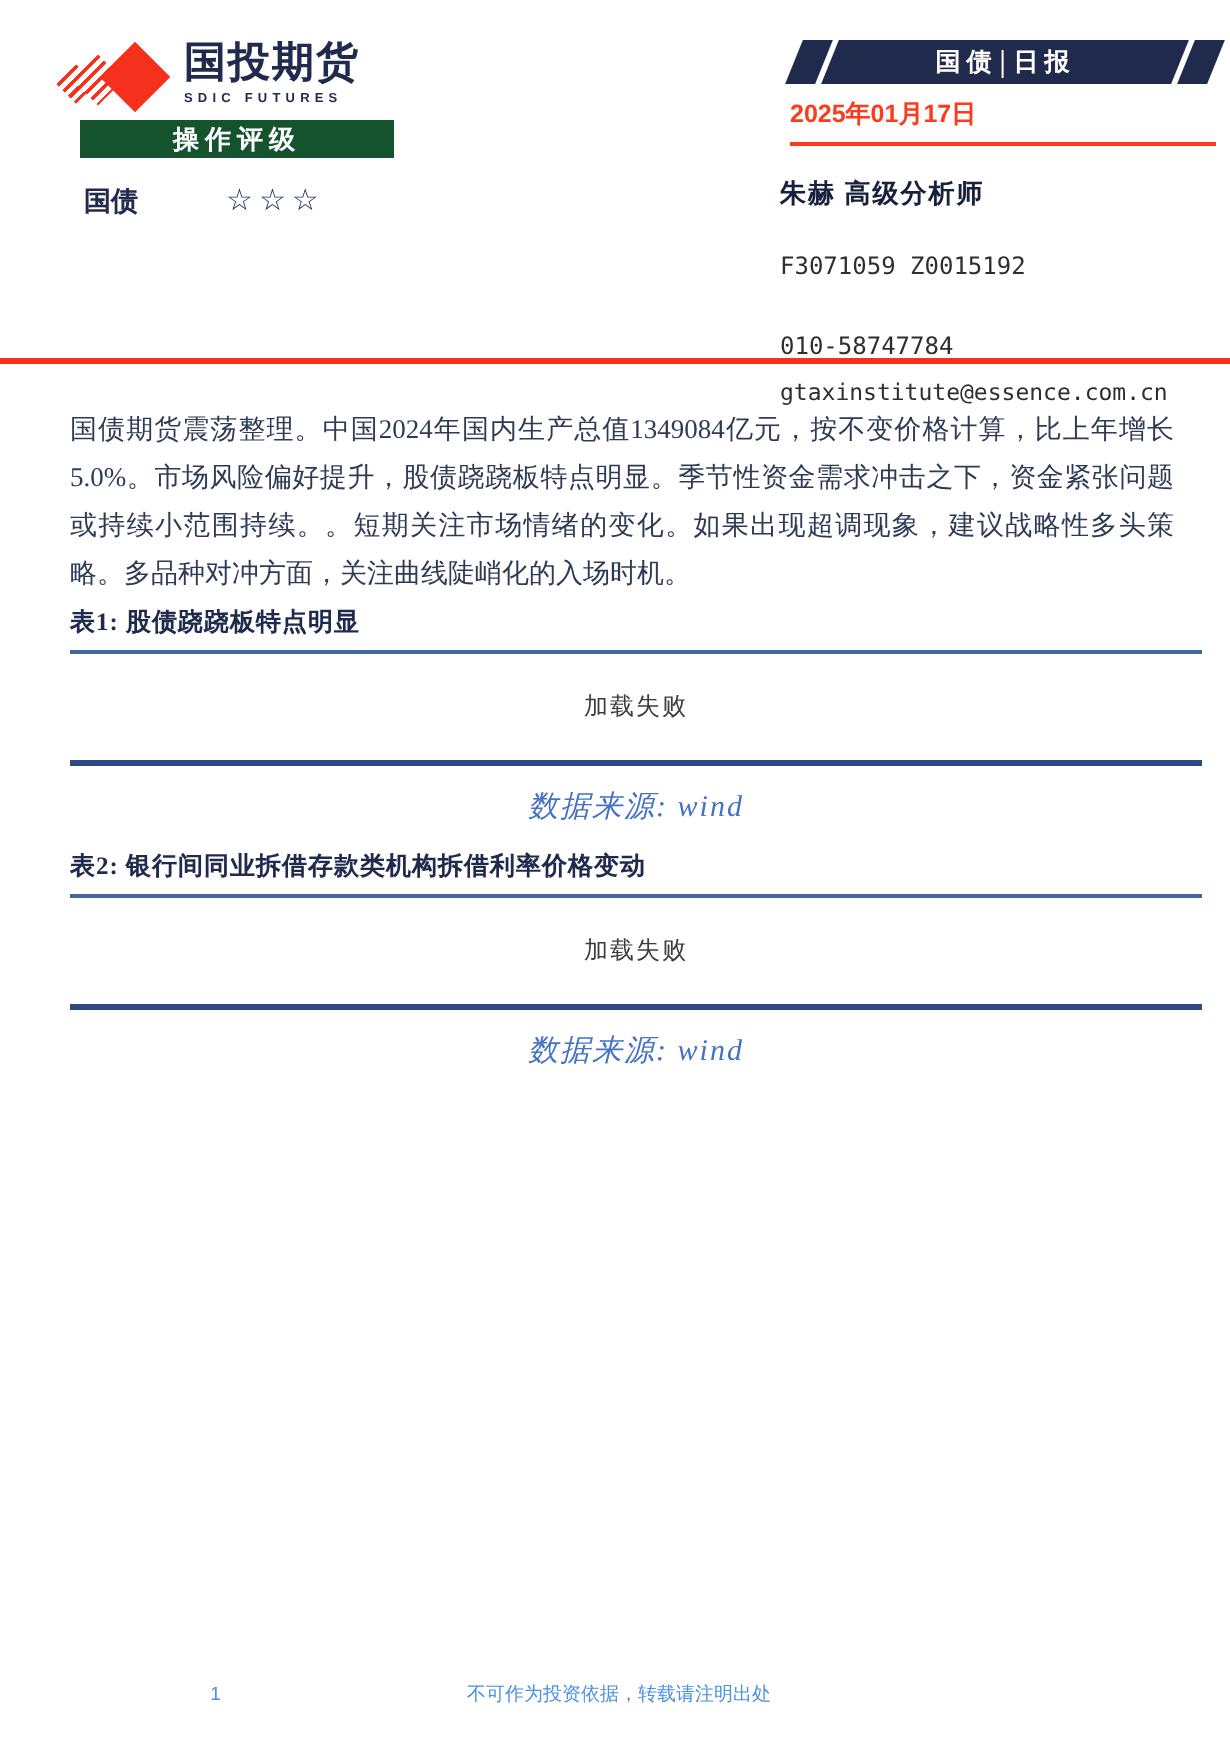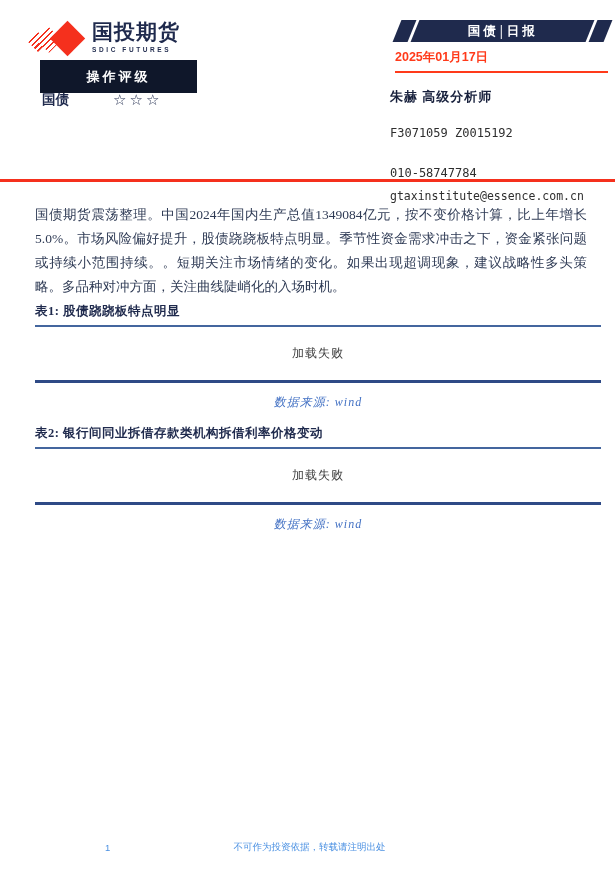--- a/index.html
+++ b/index.html
@@ -41,22 +41,22 @@
   .badge-inner { transform: skewX(22deg); display: flex; align-items: center;
                  color: #ffffff; font-weight: 700; font-size: 12.5px; letter-spacing: 3px; }
   .badge-divider { width: 1px; height: 14px; background: #ffffff; margin: 0 5px 0 2px; }
 
   .report-date { position: absolute; left: 395px; top: 49px; width: 213px;
                  color: #ff3a1a; font-weight: 700; font-size: 12.5px;
                  padding-bottom: 5px; border-bottom: 2px solid #ff3a1a;
                  font-family: "Liberation Sans", sans-serif; }
 
   
-  .rating-box { position: absolute; left: 40px; top: 60px; width: 157px; height: 33px;
-                background: #0f172a; color: #ffffff; font-weight: 700; font-size: 13px;
+  .rating-box { position: absolute; left: 40px; top: 60px; width: 157px; height: 19px;
+                background: #14532d; color: #ffffff; font-weight: 700; font-size: 13px;
                 letter-spacing: 3px; display: flex; align-items: center; justify-content: center; }
   .rating-row { position: absolute; left: 42px; top: 91px; width: 160px;
                 display: flex; align-items: center; }
   .rating-name  { font-weight: 700; font-size: 13.5px; color: #1f2a4d; }
   .rating-stars { margin-left: 44px; font-size: 15px; color: #1f2a4d; letter-spacing: 3px; }
 
   
   .analyst { position: absolute; left: 390px; top: 88px; }
   .analyst-name { font-weight: 700; font-size: 13px; color: #17203c; letter-spacing: 1px; }
   .analyst-license { margin-top: 20px; font-family: "DejaVu Sans Mono", monospace;
@@ -74,21 +74,21 @@
              font-size: 13.5px; line-height: 24px; color: #2f3b55; text-align: justify; }
 
   
   .table-block { position: absolute; left: 35px; width: 566px; }
   .tb1 { top: 303px; }
   .tb2 { top: 425px; }
   .tb-title { font-weight: 700; font-size: 12.5px; color: #1f2a4d;
               padding-bottom: 5px; border-bottom: 2px solid #44669e; letter-spacing: 0.5px; }
   .tb-status { height: 56px; display: flex; align-items: center; justify-content: center;
                font-size: 12px; color: #3c3c3c; border-bottom: 3px solid #2e4a86; letter-spacing: 1px; }
-  .tb-source { text-align: center; padding-top: 11px; font-size: 12px; font-style: italic;
+  .tb-source { text-align: center; padding-top: 11px; font-size: 15px; font-style: italic;
                color: #4472c4; letter-spacing: 1px; }
 
   
   .footer { position: absolute; left: 30px; right: 26px; top: 841px;
             display: grid; grid-template-columns: 1fr auto 1fr; align-items: center;
             color: #4a90e2; font-size: 9.5px; font-family: "Liberation Sans", sans-serif; }
   .footer-center { text-align: center; transform: translateX(-24px); }
   .footer-right  { text-align: right; }
 </style>
 </head>

